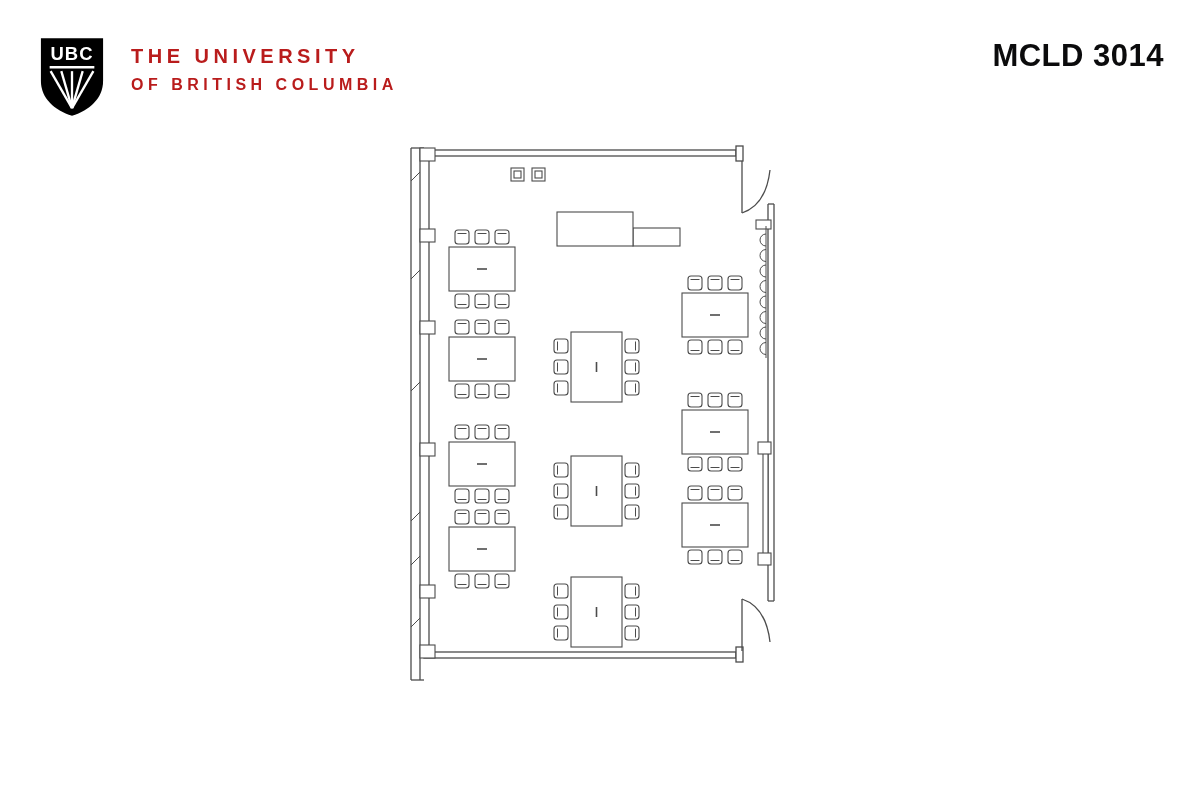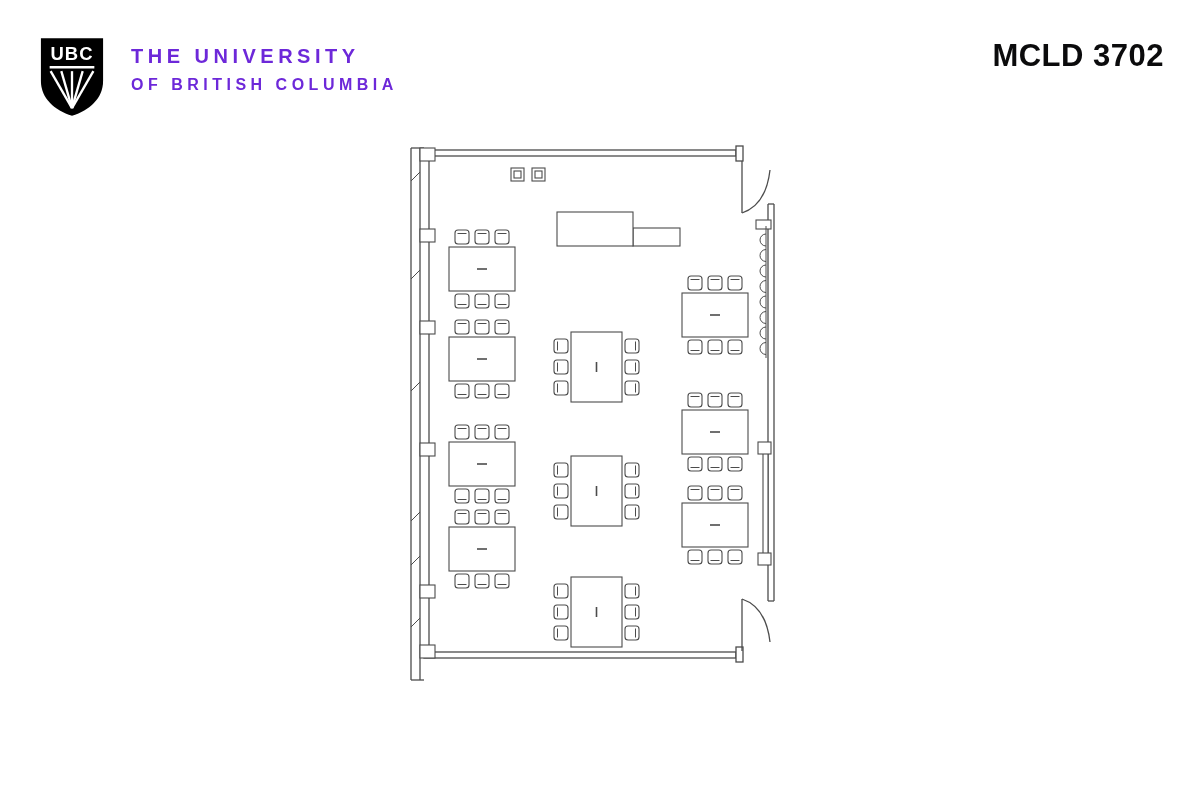--- a/index.html
+++ b/index.html
@@ -1,20 +1,20 @@
 <!DOCTYPE html>
 <html><head>
 <meta charset="utf-8">
 <style>
   html,body{margin:0;padding:0;}
   body{
     width:1200px;height:800px;background:#ffffff;position:relative;overflow:hidden;
     font-family:"Liberation Sans", sans-serif;
   }
-  .hdr-line{position:absolute;font-weight:700;color:#6d28d9;white-space:nowrap;}
+  .hdr-line{position:absolute;font-weight:700;color:#b91c1c;white-space:nowrap;}
   #uni1{left:131px;top:45px;font-size:20px;letter-spacing:4.5px;}
   #uni2{left:131px;top:76px;font-size:16px;letter-spacing:4.5px;}
   #room{right:36px;top:38px;font-size:31px;letter-spacing:.5px;color:#0b0b0c;}
   #logo{position:absolute;left:38px;top:36px;}
   #plan{position:absolute;left:0;top:0;}
   .wall line,.wall path{stroke:#4c4c4c;stroke-width:1.3;fill:none;}
   .wall rect{stroke:#4c4c4c;stroke-width:1.3;fill:#ffffff;}
 </style>
 </head>
 <body>
@@ -27,21 +27,21 @@
       <line x1="12" y1="32" x2="58" y2="32"></line>
       <line x1="35" y1="74" x2="13" y2="36"></line>
       <line x1="35" y1="74" x2="24" y2="36"></line>
       <line x1="35" y1="74" x2="35" y2="36"></line>
       <line x1="35" y1="74" x2="46" y2="36"></line>
       <line x1="35" y1="74" x2="57" y2="36"></line>
     </g>
   </svg>
   <div id="uni1" class="hdr-line">THE UNIVERSITY</div>
   <div id="uni2" class="hdr-line">OF BRITISH COLUMBIA</div>
-  <div id="room" class="hdr-line">MCLD 3702</div>
+  <div id="room" class="hdr-line">MCLD 3014</div>
 </header>
 
 <svg id="plan" width="1200" height="800" viewBox="0 0 1200 800">
   <g class="wall">
 
     <line x1="411" y1="148" x2="424" y2="148"></line>
     <rect x="424" y="150" width="312" height="6"></rect>
     <rect x="736" y="146" width="7" height="15"></rect>
 
     <rect x="424" y="652" width="312" height="6"></rect>

